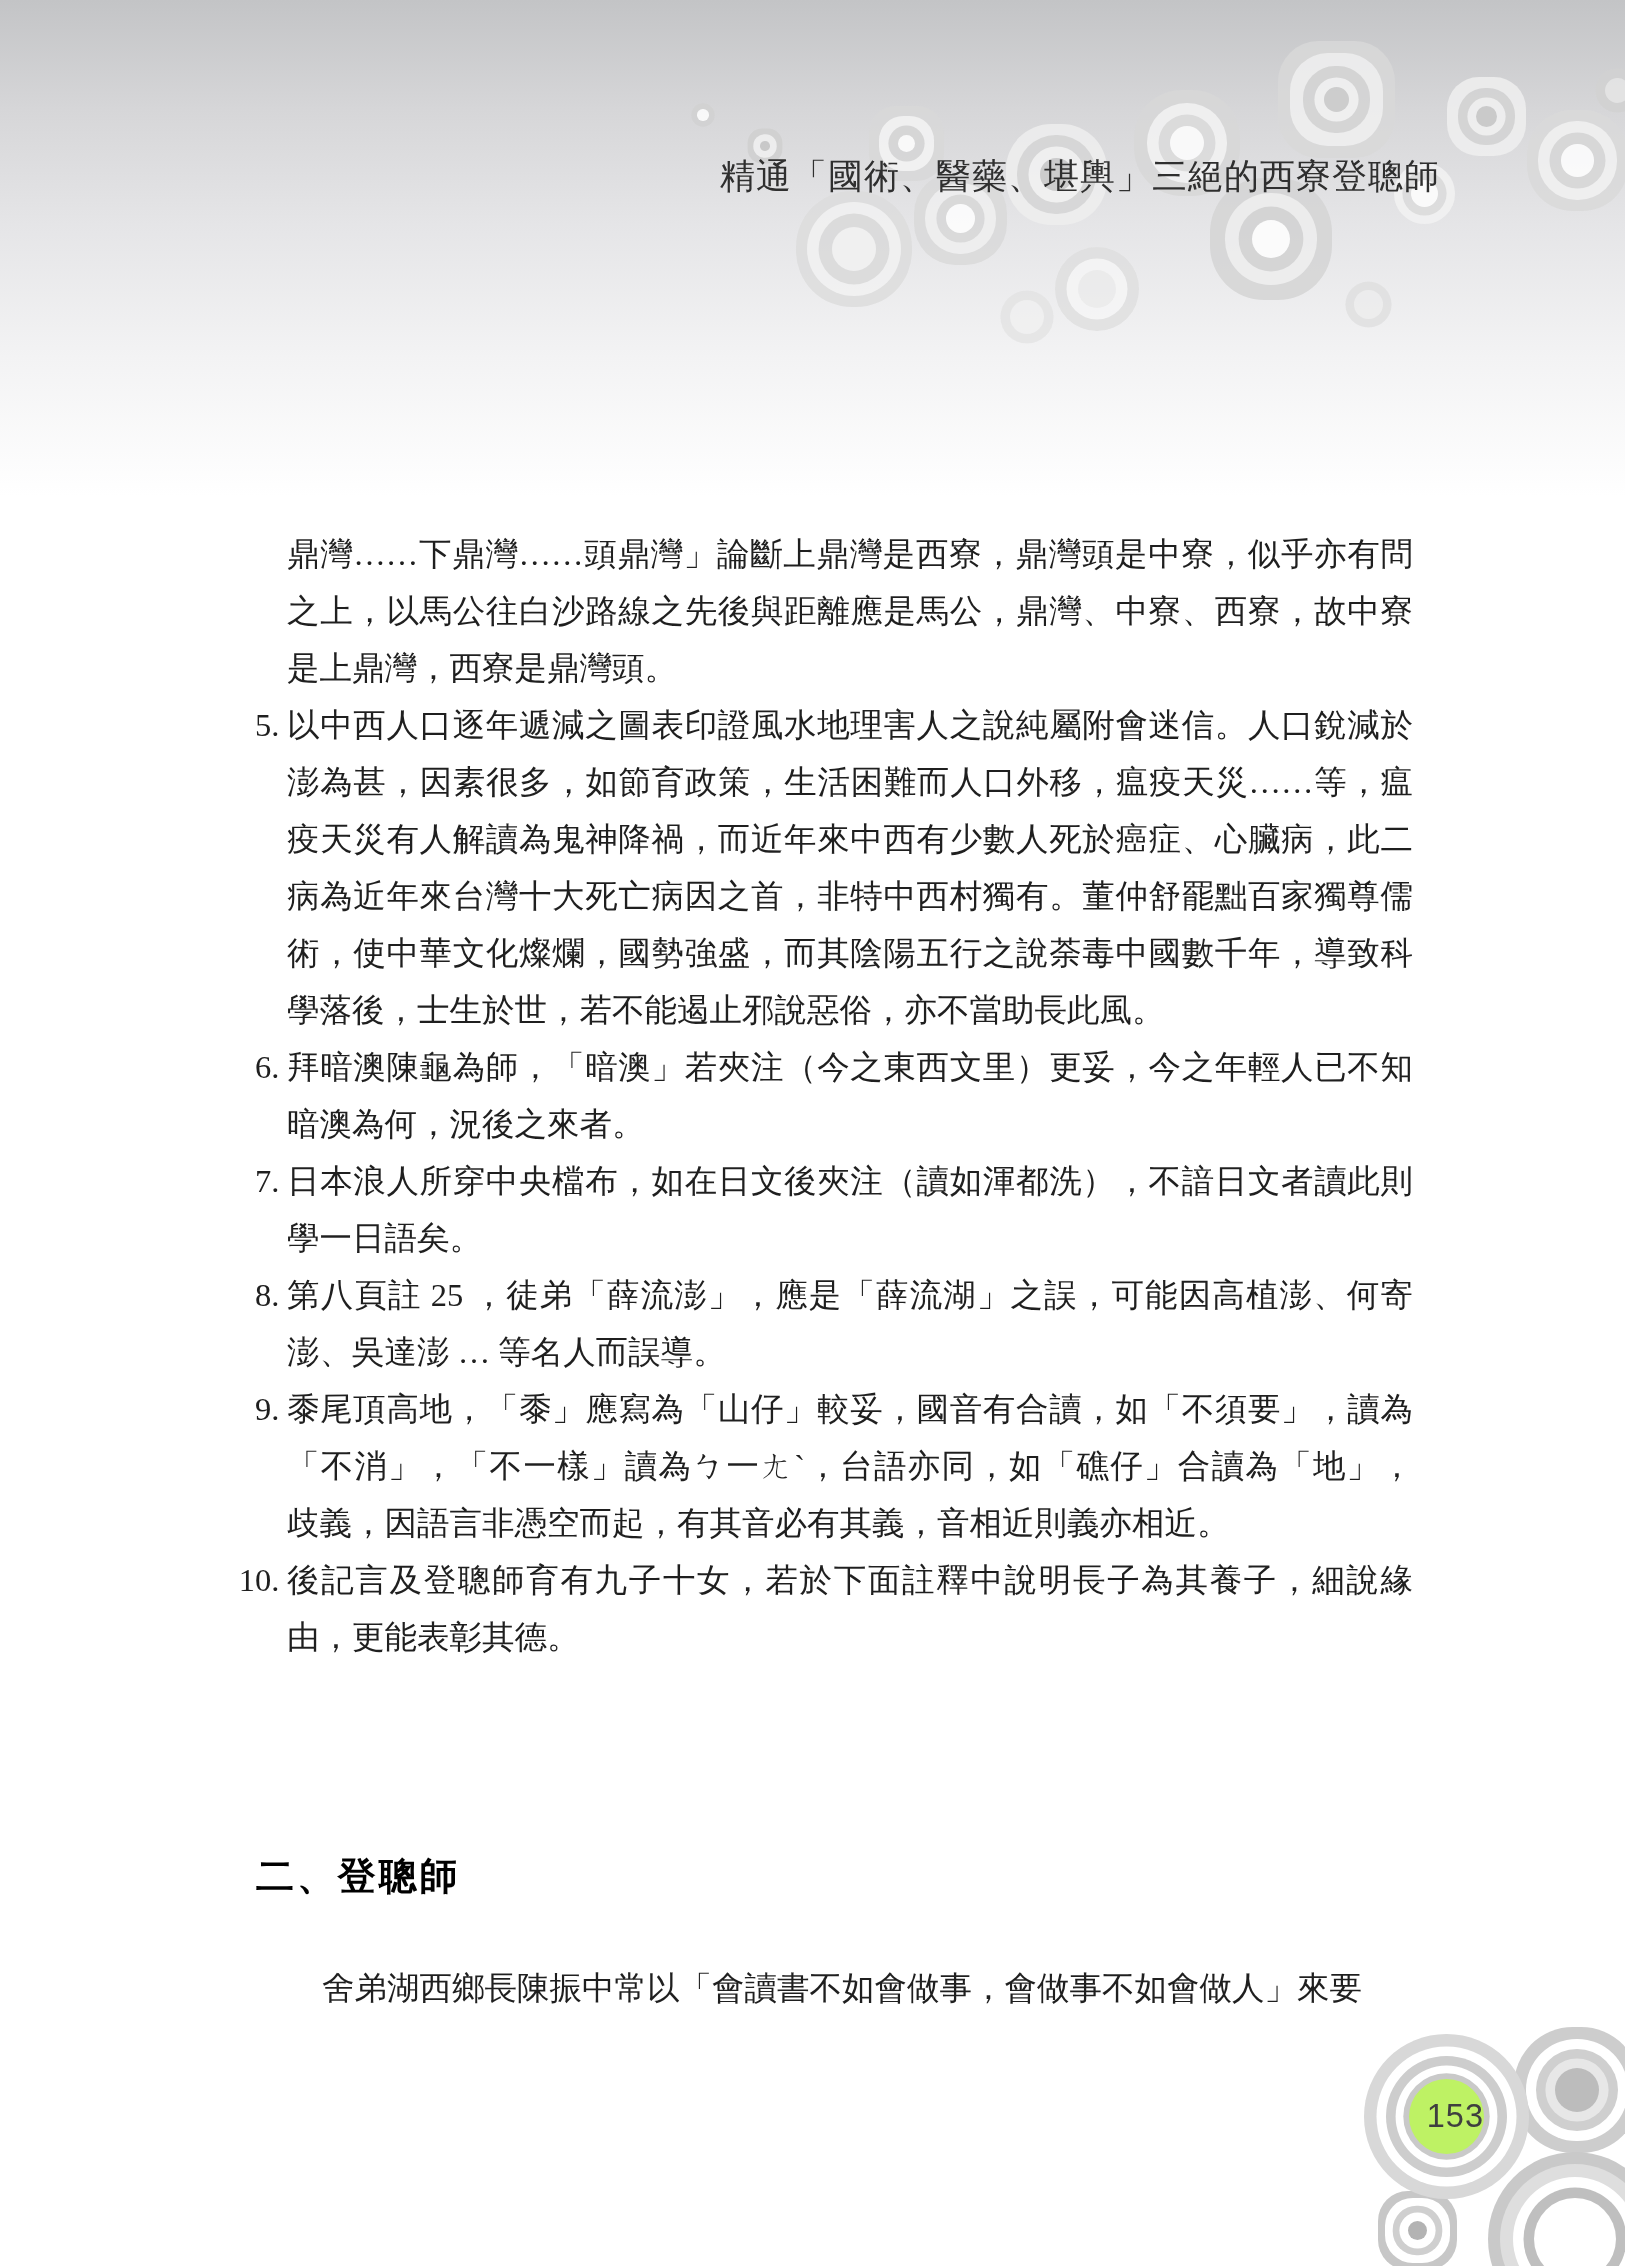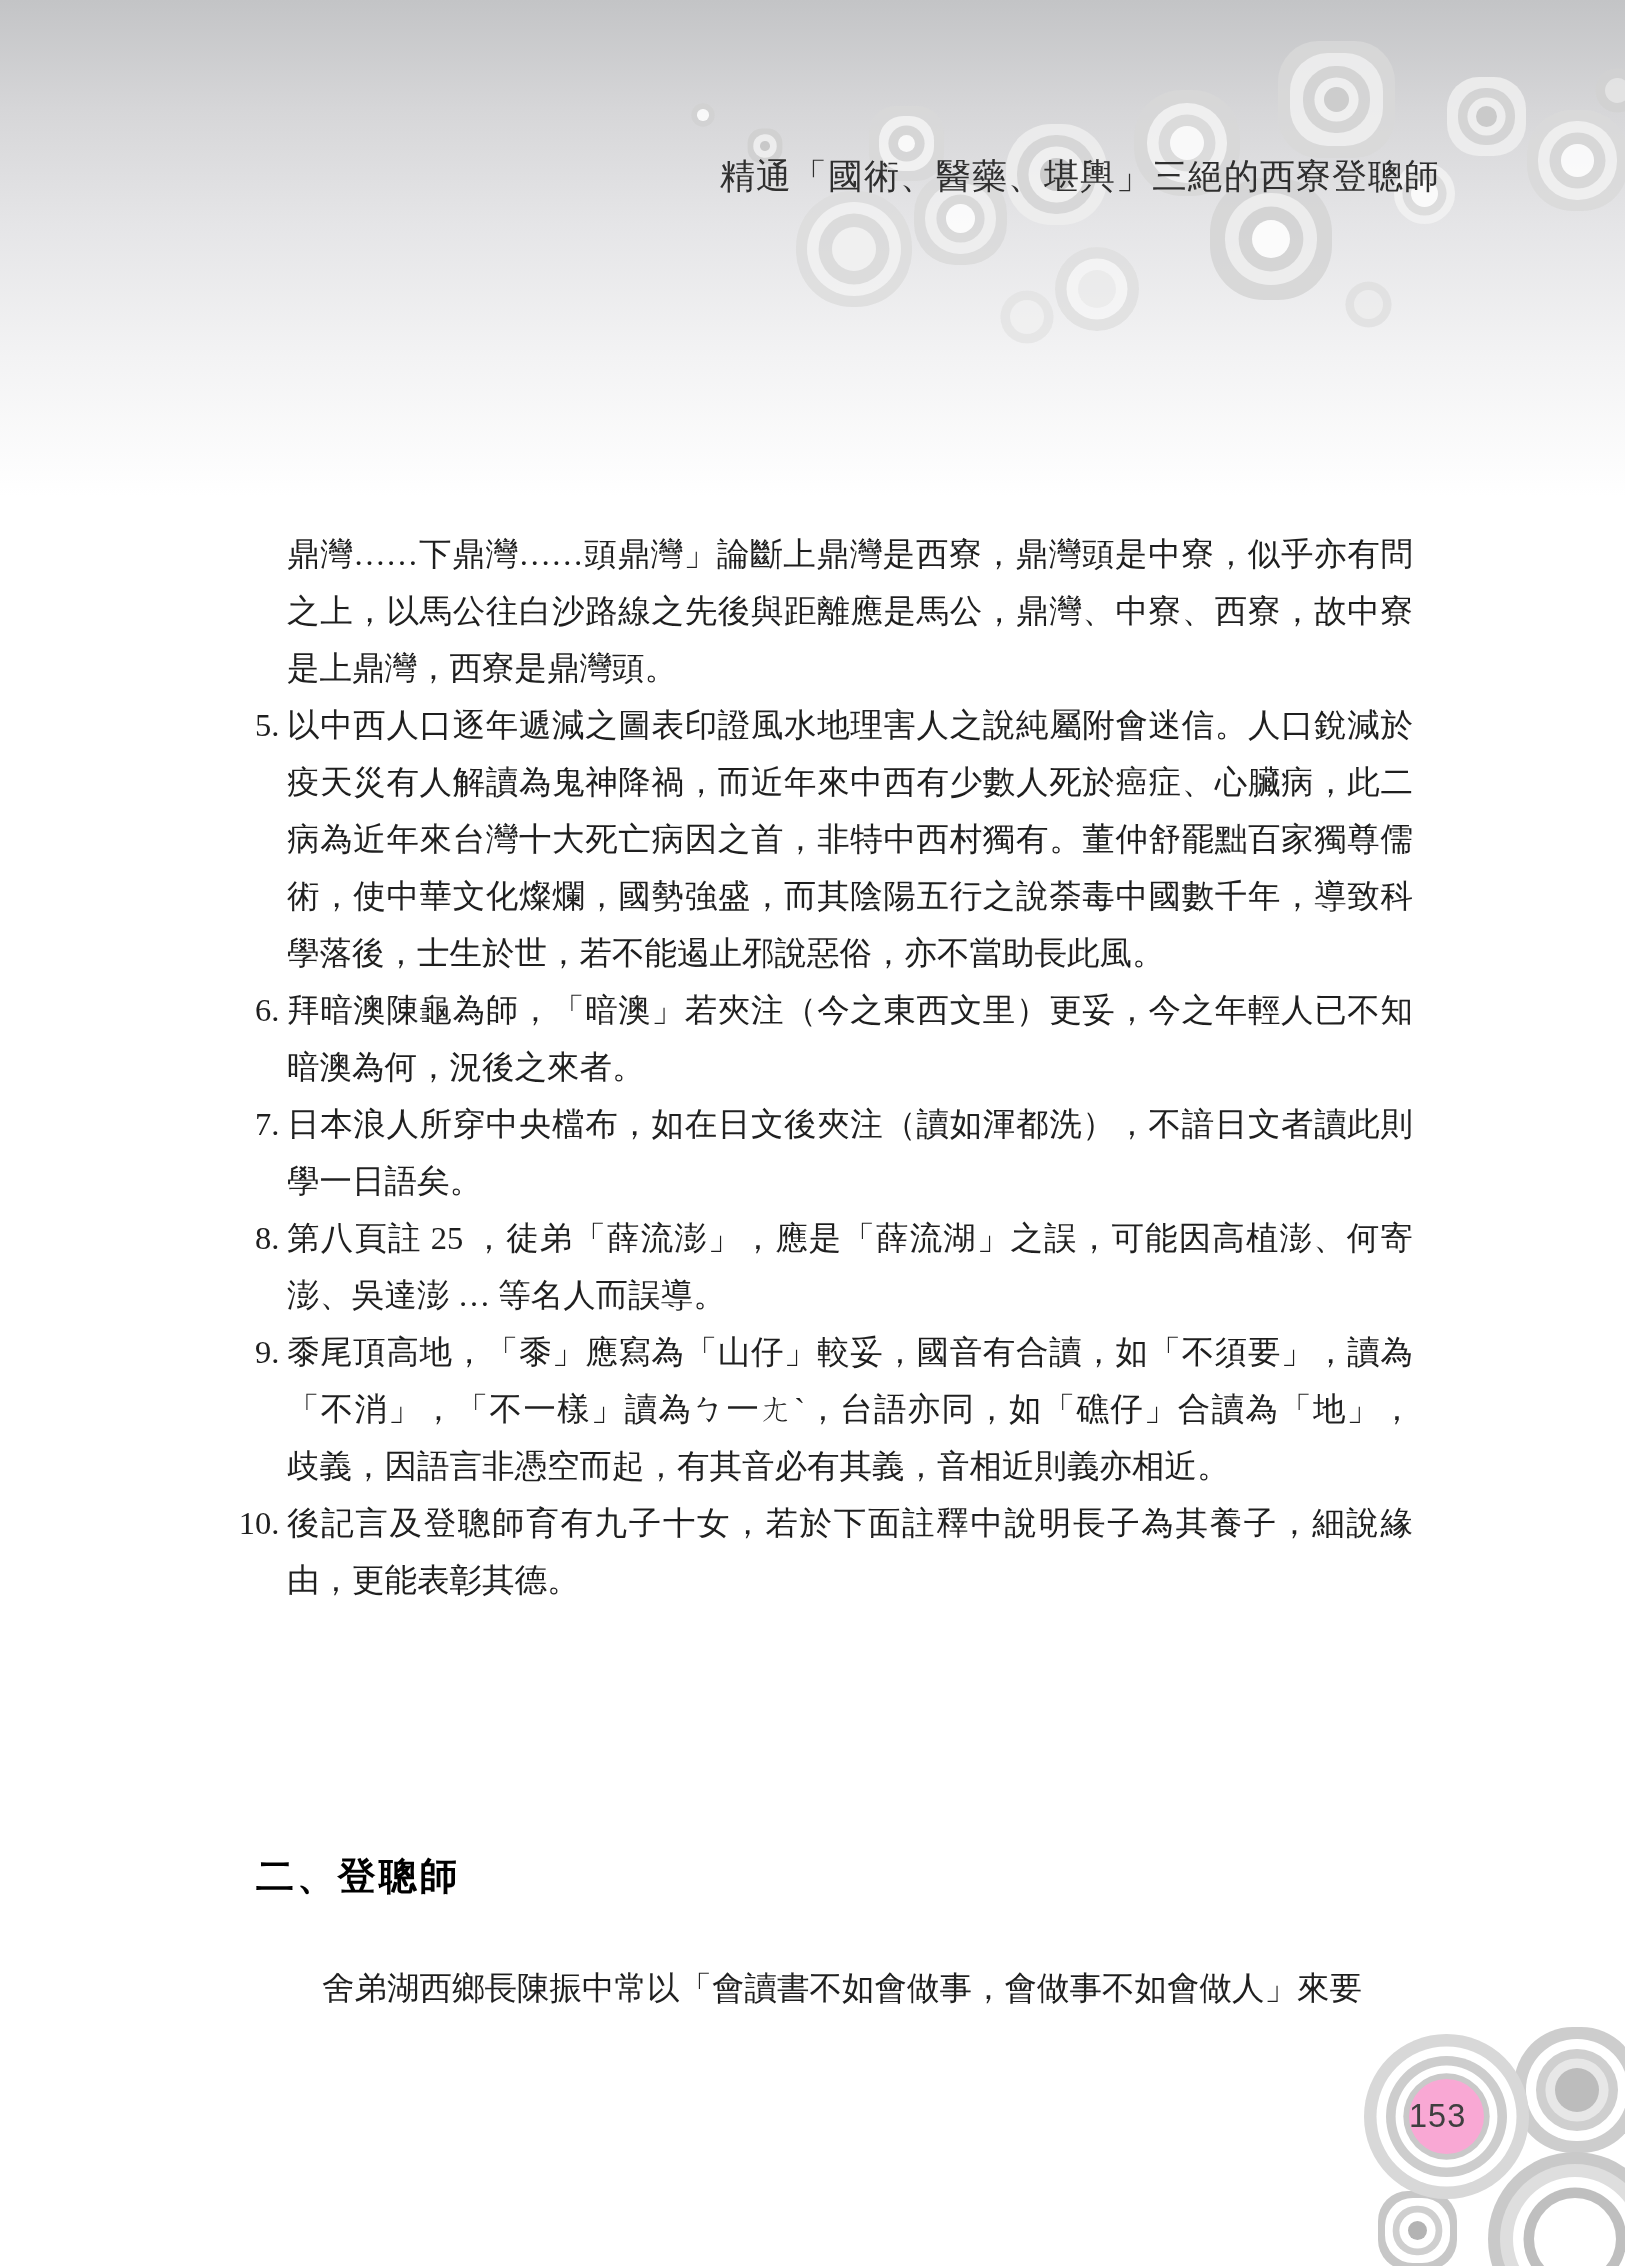--- a/index.html
+++ b/index.html
@@ -68,23 +68,23 @@
     color:#000000;white-space:nowrap;
   }
   .body-paragraph{
     position:absolute;left:287px;top:1960px;width:1126px;
     font-size:32.5px;line-height:57px;color:#1f1f1f;
     text-indent:35px;white-space:nowrap;
   }
   
   .bottom-circles{position:absolute;left:0;top:0;width:1625px;height:2266px;pointer-events:none;}
   .bA{
-    left:1409px;top:2079px;width:75px;height:75px;background:#f9a8d4;
+    left:1409px;top:2079px;width:75px;height:75px;background:#bef264;
     box-shadow:0 0 0 5.7px #c9c9c9,0 0 0 13.4px #ffffff,0 0 0 23px #cdcdcd,0 0 0 32.5px #ffffff,0 0 0 45px #d8d8d8;
-    display:flex;align-items:center;justify-content:flex-start;
+    display:flex;align-items:center;justify-content:flex-end;
   }
   .page-number{
     font-family:"Liberation Sans","DejaVu Sans",sans-serif;
     font-size:32.5px;color:#3f3f3f;letter-spacing:1px;
   }
   .bB{left:1555px;top:2068px;width:44px;height:44px;background:#bcbcbc;
       box-shadow:0 0 0 9.6px #e7e7e7,0 0 0 19px #cfcfcf,0 0 0 29px #ffffff,0 0 0 41px #cdcdcd;}
   .bC{left:1408px;top:2221px;width:19px;height:19px;background:#b3b3b3;
       box-shadow:0 0 0 8.6px #ffffff,0 0 0 15.3px #cfcfcf,0 0 0 23px #ffffff,0 0 0 30px #c7c7c7;}
   .bD{left:1534px;top:2198px;width:82px;height:82px;background:#ffffff;
@@ -116,20 +116,21 @@
     <div class="ring t16"></div>
   </div>
 
   <div class="page-header-title">精通「國術、醫藥、堪輿」三絕的西寮登聰師</div>
 
   <div class="notes">
     <div class="bline"><span class="num"></span><span>鼎灣……下鼎灣……頭鼎灣」論斷上鼎灣是西寮，鼎灣頭是中寮，似乎亦有問</span></div>
     <div class="bline"><span class="num"></span><span>之上，以馬公往白沙路線之先後與距離應是馬公，鼎灣、中寮、西寮，故中寮</span></div>
     <div class="bline short"><span class="num"></span><span>是上鼎灣，西寮是鼎灣頭。</span></div>
     <div class="bline"><span class="num">5.</span><span>以中西人口逐年遞減之圖表印證風水地理害人之說純屬附會迷信。人口銳減於</span></div>
+    <div class="bline"><span class="num"></span><span>澎為甚，因素很多，如節育政策，生活困難而人口外移，瘟疫天災……等，瘟</span></div>
     <div class="bline"><span class="num"></span><span>疫天災有人解讀為鬼神降禍，而近年來中西有少數人死於癌症、心臟病，此二</span></div>
     <div class="bline"><span class="num"></span><span>病為近年來台灣十大死亡病因之首，非特中西村獨有。董仲舒罷黜百家獨尊儒</span></div>
     <div class="bline"><span class="num"></span><span>術，使中華文化燦爛，國勢強盛，而其陰陽五行之說荼毒中國數千年，導致科</span></div>
     <div class="bline short"><span class="num"></span><span>學落後，士生於世，若不能遏止邪說惡俗，亦不當助長此風。</span></div>
     <div class="bline"><span class="num">6.</span><span>拜暗澳陳龜為師，「暗澳」若夾注（今之東西文里）更妥，今之年輕人已不知</span></div>
     <div class="bline short"><span class="num"></span><span>暗澳為何，況後之來者。</span></div>
     <div class="bline"><span class="num">7.</span><span>日本浪人所穿中央檔布，如在日文後夾注（讀如渾都洗），不諳日文者讀此則</span></div>
     <div class="bline short"><span class="num"></span><span>學一日語矣。</span></div>
     <div class="bline"><span class="num">8.</span><span>第八頁註 25 ，徒弟「薛流澎」，應是「薛流湖」之誤，可能因高植澎、何寄</span></div>
     <div class="bline short"><span class="num"></span><span>澎、吳達澎 … 等名人而誤導。</span></div>

